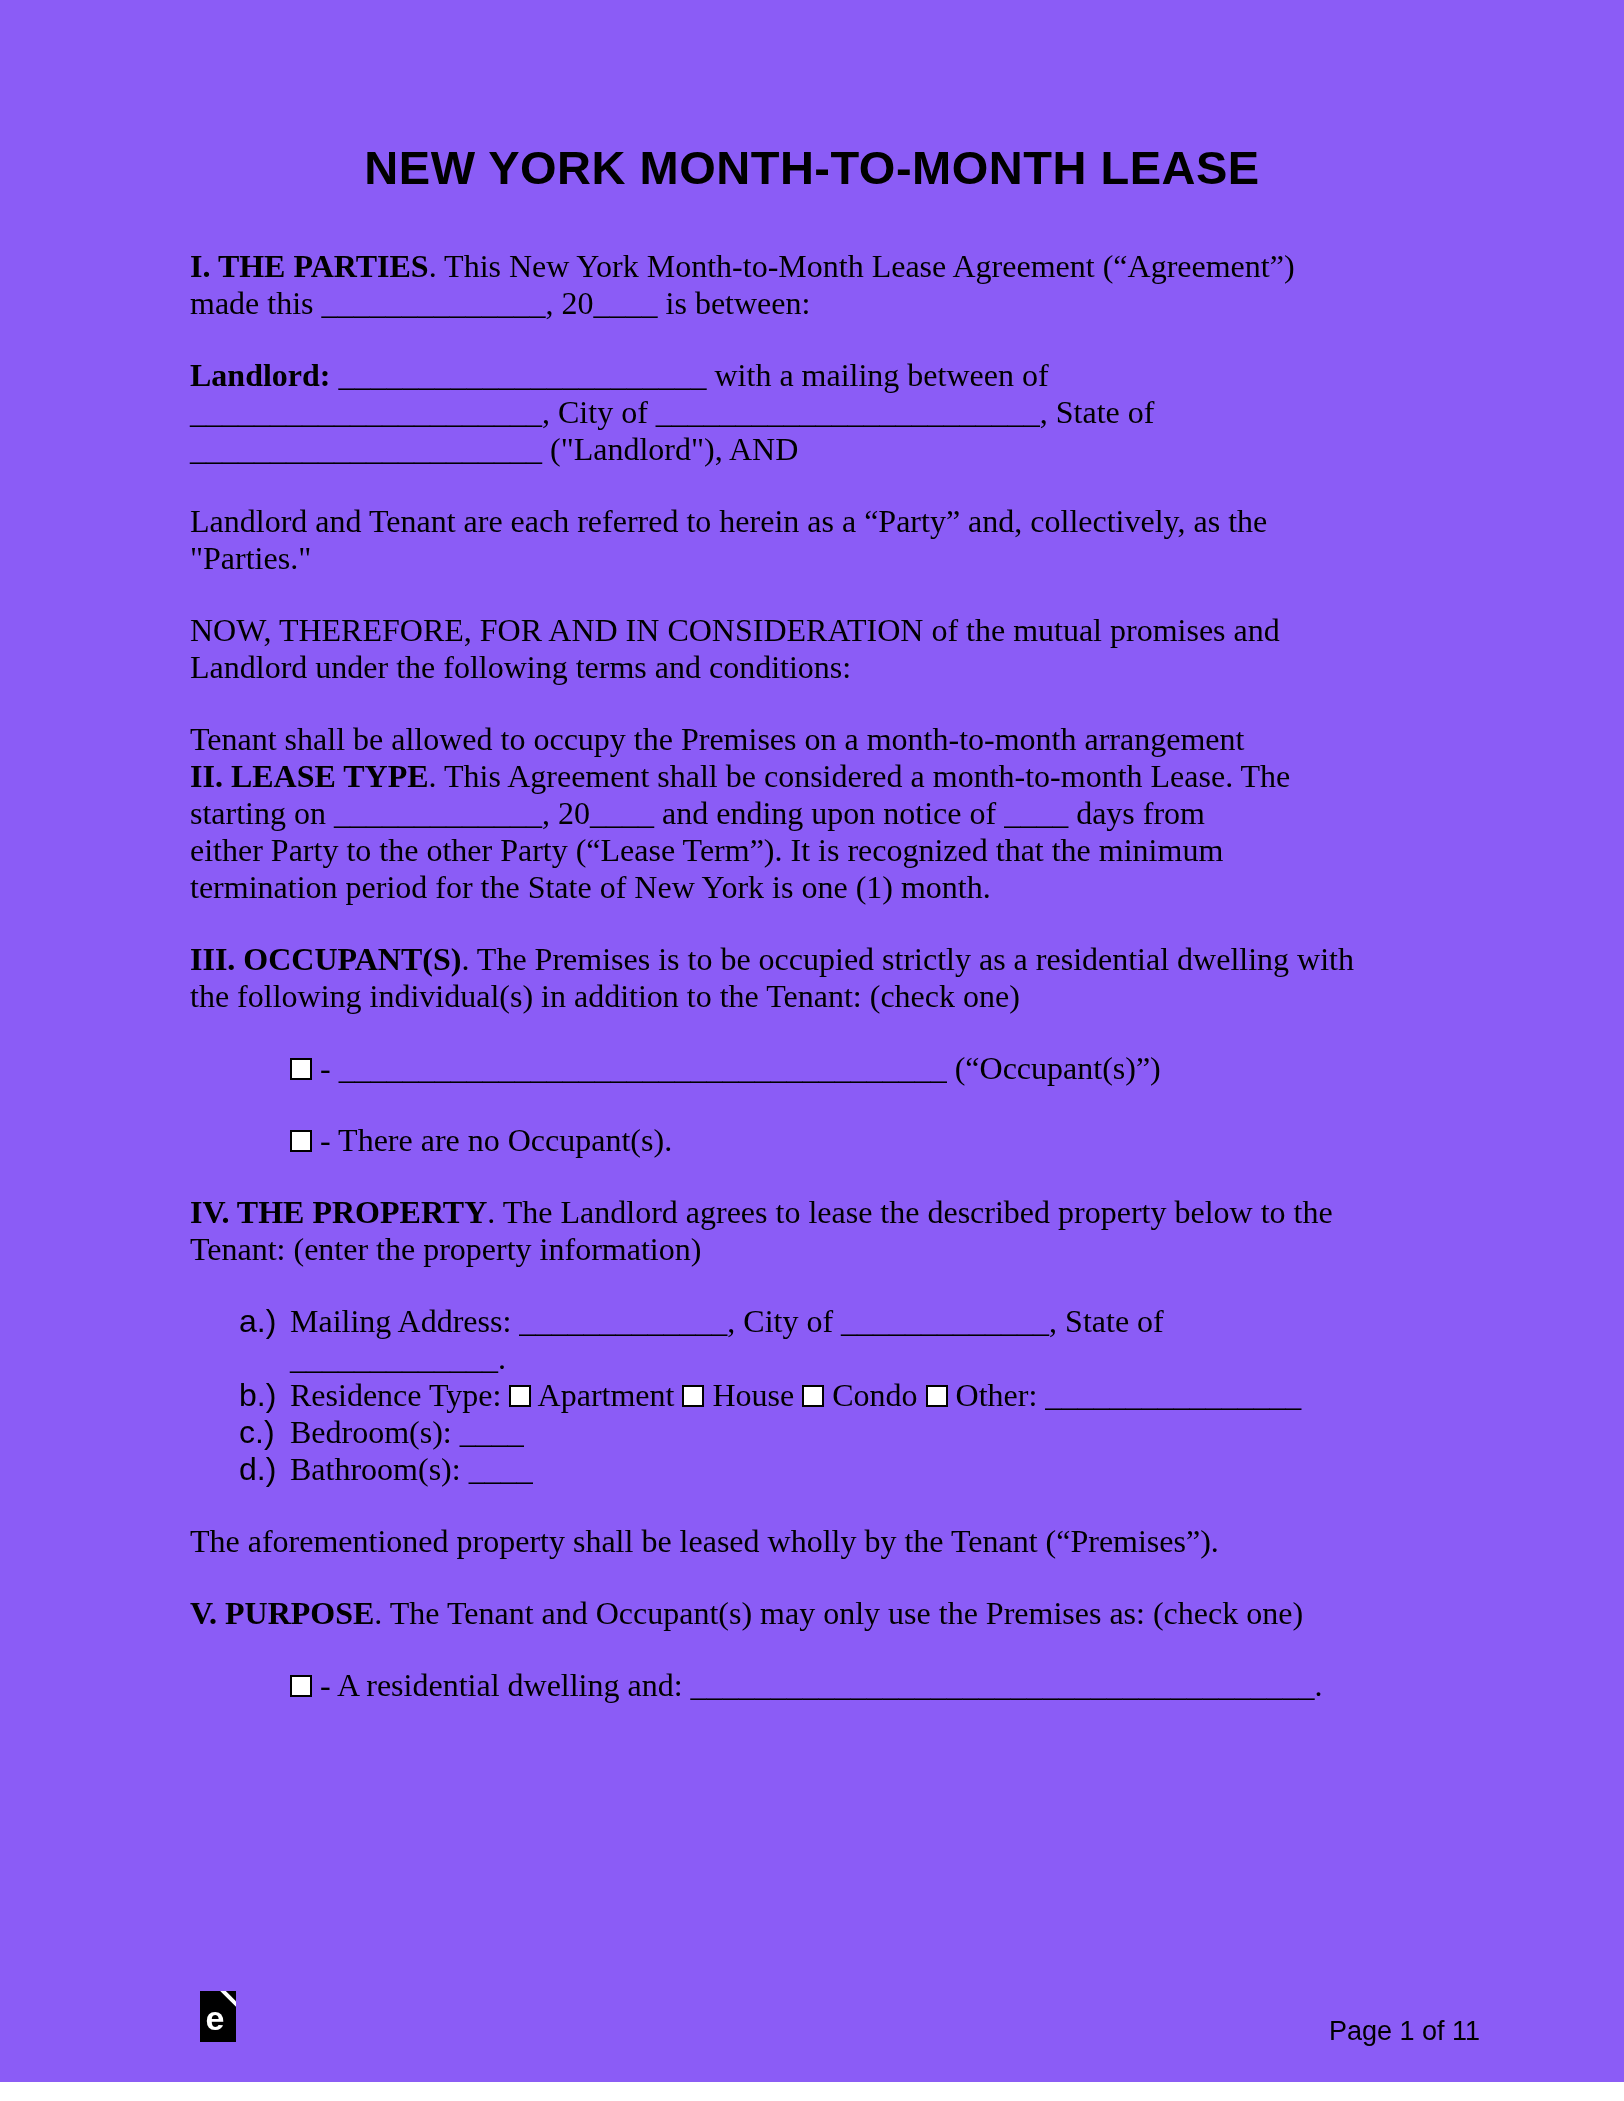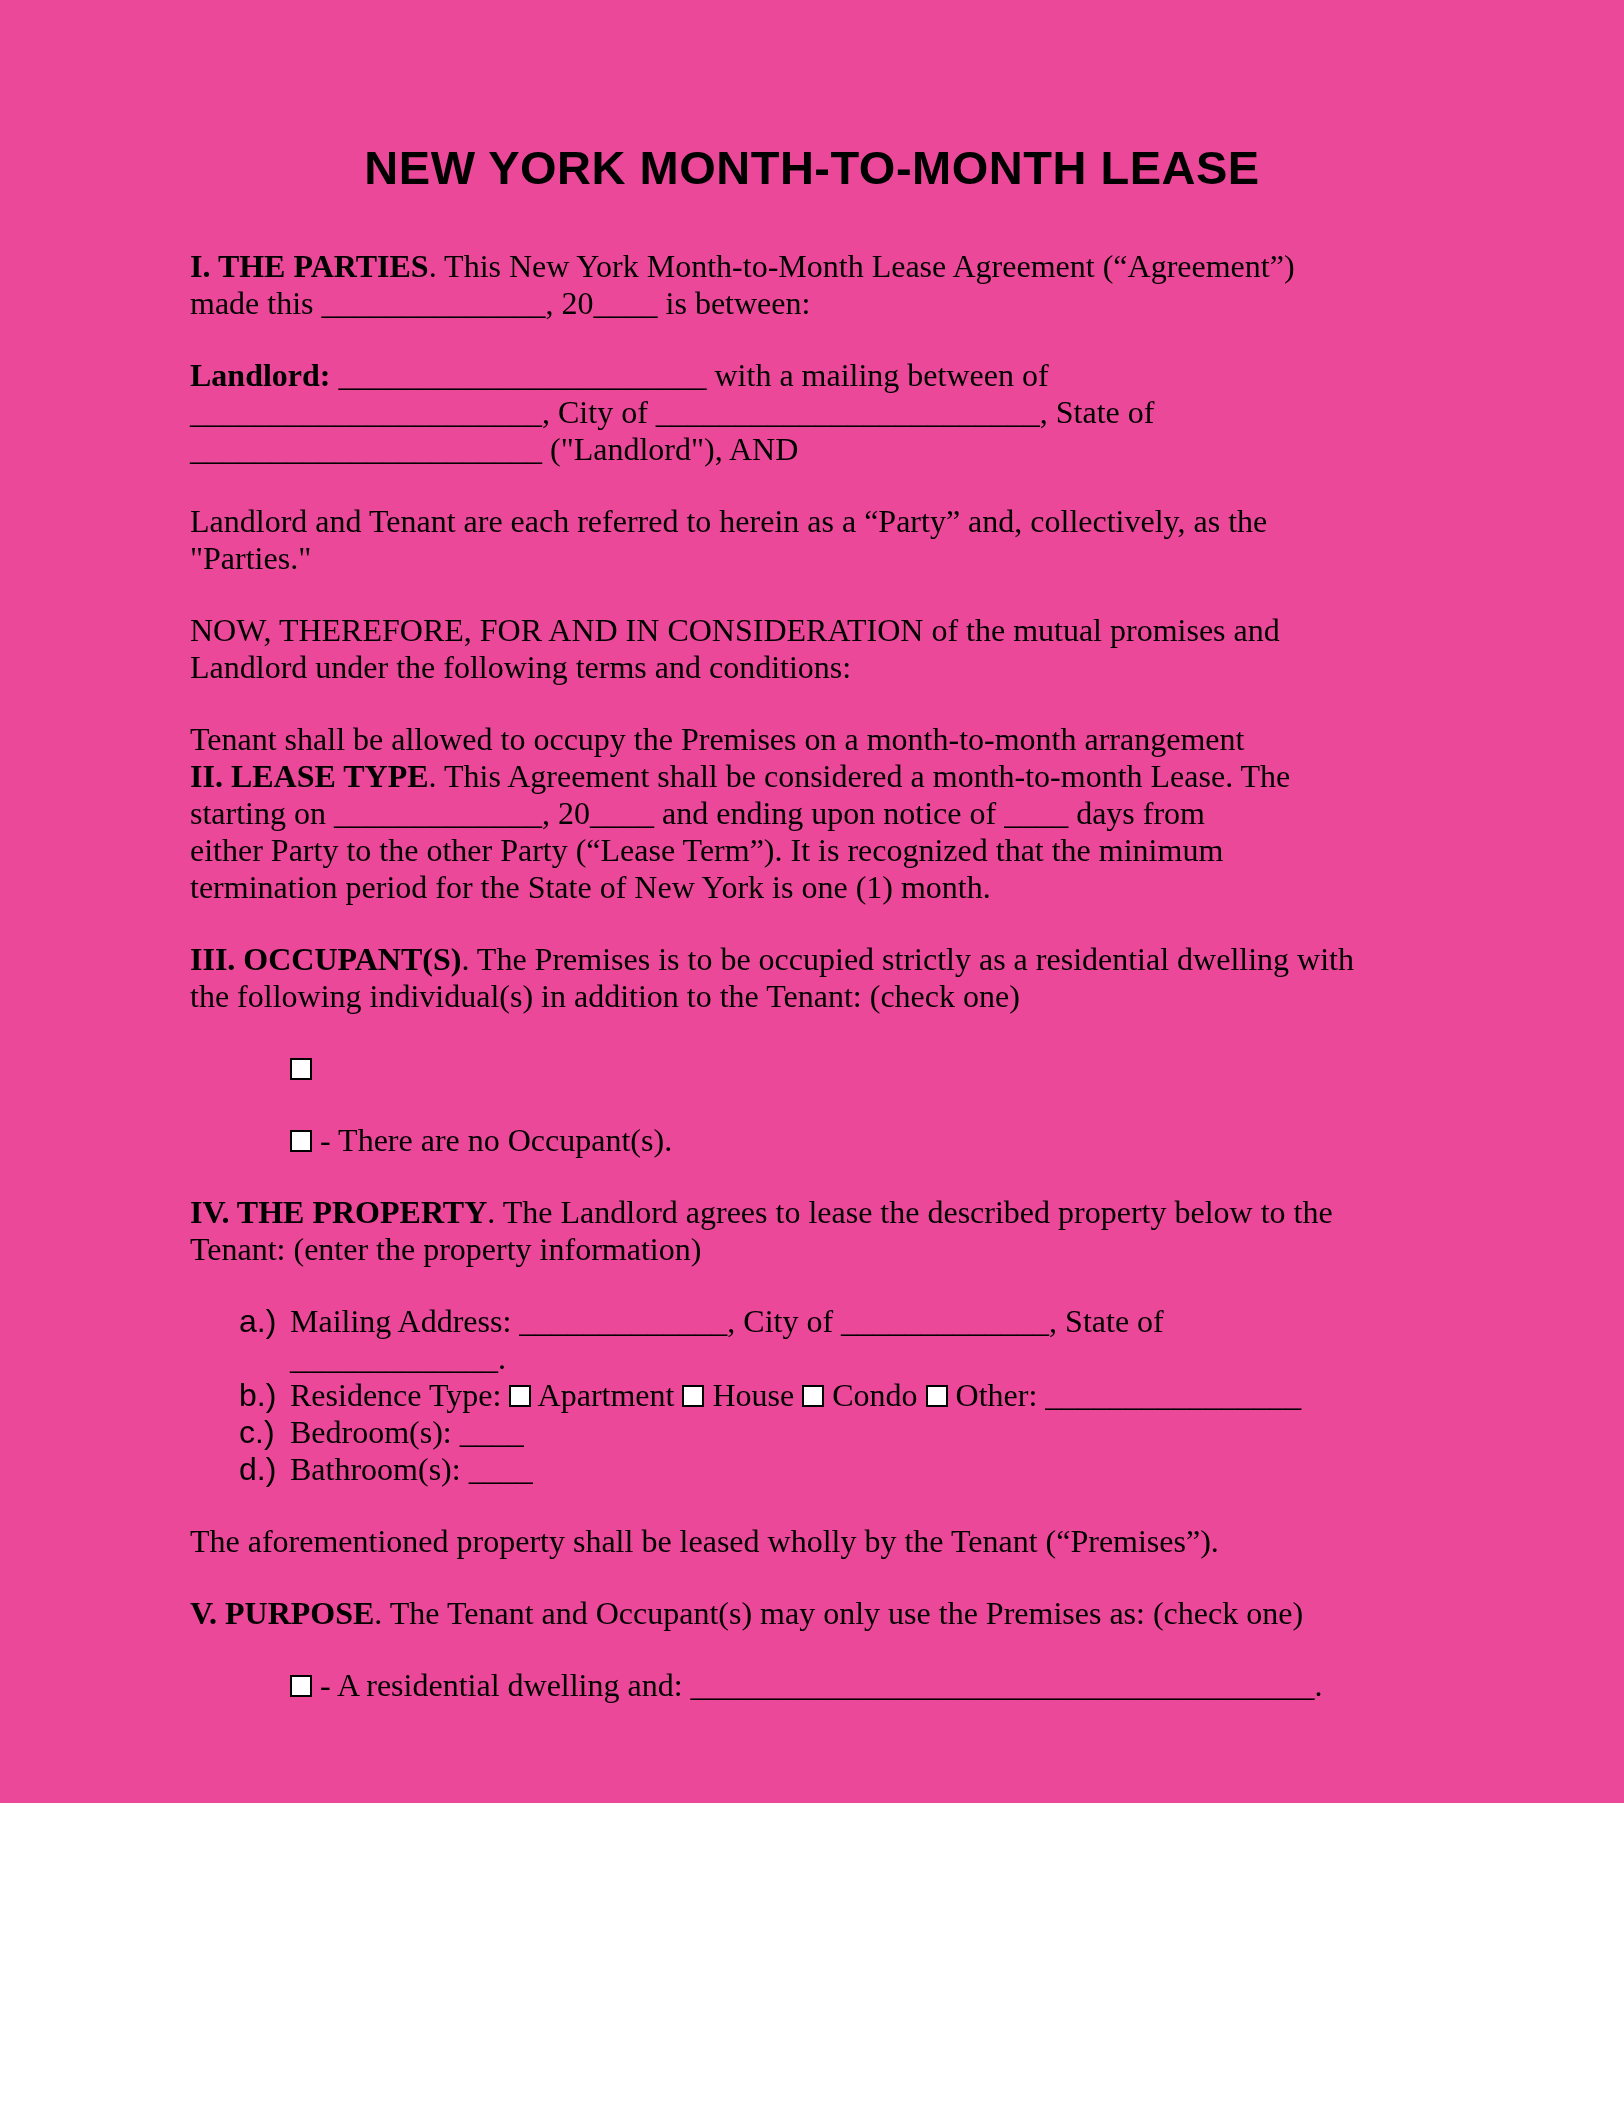--- a/index.html
+++ b/index.html
@@ -3,22 +3,22 @@
 <meta charset="utf-8">
 <style>
   html, body {
     margin: 0;
     padding: 0;
     background: #ffffff;
   }
   .page {
     position: relative;
     width: 1624px;
-    height: 1803px;
-    background: #ec4899;
+    height: 2082px;
+    background: #8b5cf6;
     color: #000000;
     font-family: "Liberation Sans", "DejaVu Sans", sans-serif;
     font-size: 32px;
     overflow: hidden;
   }
   .content {
     position: absolute;
     left: 190px;
     top: 143px;
     width: 1244px;
@@ -115,21 +115,21 @@
           <div class="line"><strong>II. LEASE TYPE</strong><span>. This Agreement shall be considered a month-to-month Lease. The</span></div>
           <div class="line"><span>starting on _____________, 20____ and ending upon notice of ____ days from</span></div>
           <div class="line"><span>either Party to the other Party (“Lease Term”). It is recognized that the minimum</span></div>
           <div class="line"><span>termination period for the State of New York is one (1) month.</span></div>
         </div>
         <div class="para">
           <div class="line"><strong>III. OCCUPANT(S)</strong><span>. The Premises is to be occupied strictly as a residential dwelling with</span></div>
           <div class="line"><span>the following individual(s) in addition to the Tenant: (check one)</span></div>
         </div>
         <div class="para option">
-          <div class="line"><span class="checkbox"></span></div>
+          <div class="line"><span class="checkbox"></span><span> - ______________________________________ (“Occupant(s)”)</span></div>
         </div>
         <div class="para option">
           <div class="line"><span class="checkbox"></span><span> - There are no Occupant(s).</span></div>
         </div>
         <div class="para">
           <div class="line"><strong>IV. THE PROPERTY</strong><span>. The Landlord agrees to lease the described property below to the</span></div>
           <div class="line"><span>Tenant: (enter the property information)</span></div>
         </div>
         <div class="para list">
           <span class="marker">a.)</span>

